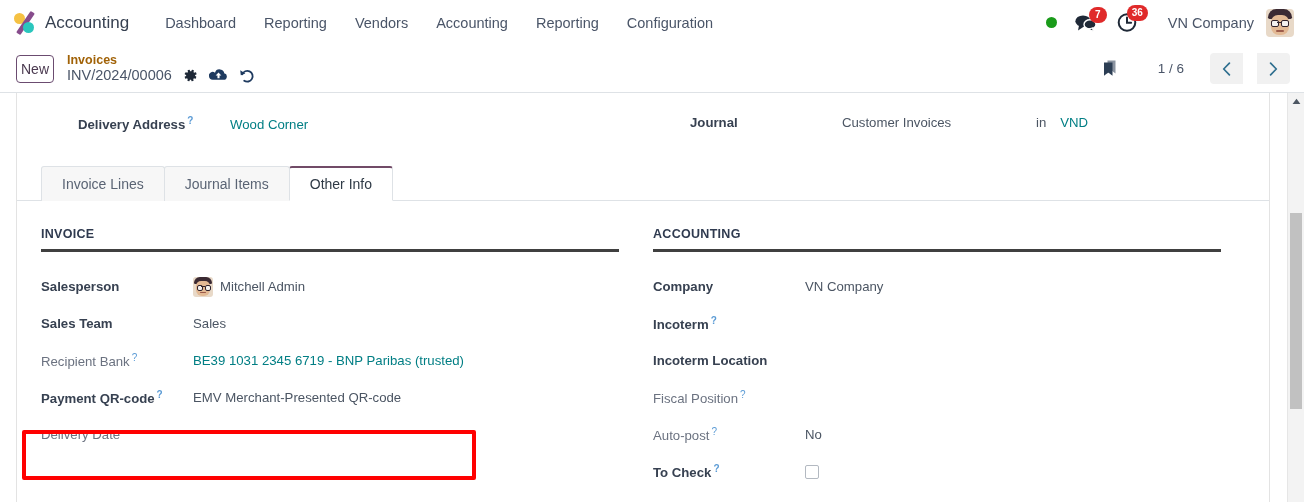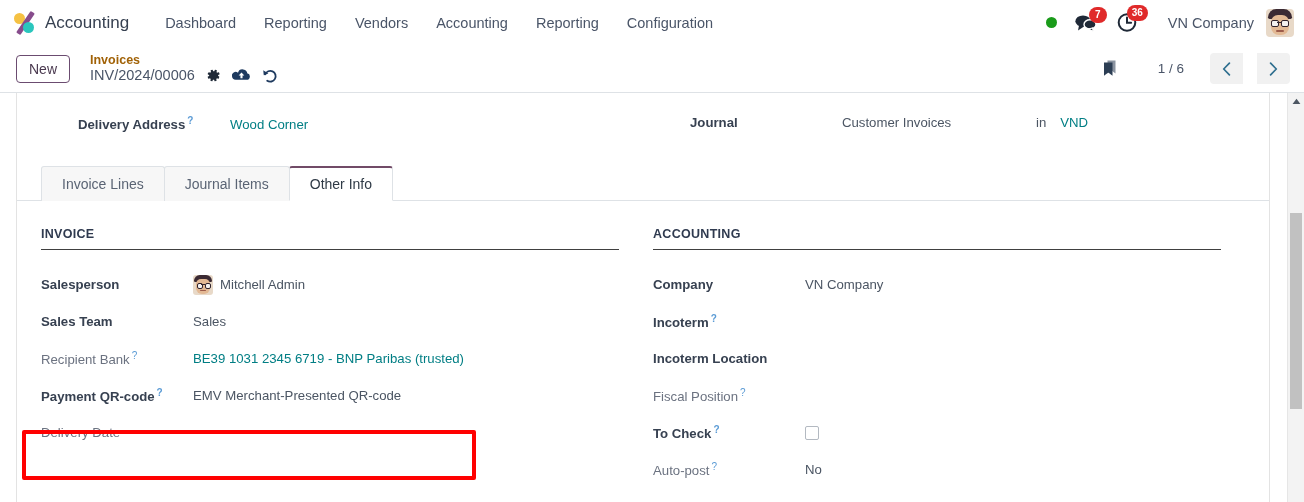--- a/index.html
+++ b/index.html
@@ -181,25 +181,25 @@
     padding: 0 14px 0 16px;
     box-sizing: border-box;
     position: relative;
     z-index: 4;
   }
   .btn-new {
     border: 1px solid #6b4c70;
     background: #ffffff;
     color: #4b3a50;
     font-size: 14px;
-    padding: 5px 12px;
+    padding: 5px 4px;
     border-radius: 4px;
     cursor: pointer;
     font-family: inherit;
-    margin-right: 20px;
+    margin-right: 13px;
   }
   .breadcrumb { line-height: 1.18; }
   .bc-parent {
     font-size: 12.5px;
     color: #a16207;
     font-weight: bold;
     cursor: pointer;
     display: block;
   }
   .bc-current-row {
@@ -349,21 +349,21 @@
     padding-top: 26px;
   }
   .col { width: 50%; box-sizing: border-box; }
   .col.right { padding-left: 10px; }
   .group-title {
     font-size: 12.5px;
     font-weight: bold;
     color: #2f3a4f;
     letter-spacing: 0.3px;
     padding-bottom: 8px;
-    border-bottom: 1px solid #404040;
+    border-bottom: 3px solid #404040;
     margin-bottom: 16px;
     margin-right: 24px;
   }
   .frow {
     display: flex;
     align-items: center;
     height: 37px;
   }
   .flabel {
     width: 152px;
@@ -639,33 +639,33 @@
             </div>
 
             <div class="frow">
               <div class="flabel muted">
                 <span>Fiscal Position</span><span class="help-q">?</span>
               </div>
               <div class="fvalue"></div>
             </div>
 
             <div class="frow">
+              <div class="flabel muted">
+                <span>Auto-post</span><span class="help-q">?</span>
+              </div>
+              <div class="fvalue">No</div>
+            </div>
+
+            <div class="frow">
               <div class="flabel">
                 <span>To Check</span><span class="help-q">?</span>
               </div>
               <div class="fvalue">
                 <span class="checkbox"></span>
               </div>
-            </div>
-
-            <div class="frow">
-              <div class="flabel muted">
-                <span>Auto-post</span><span class="help-q">?</span>
-              </div>
-              <div class="fvalue">No</div>
             </div>
           </div>
         </div>
       </div>
 
     </div>
   </div>
 
   <div class="scrollbar">
     <div class="sb-arrow">

